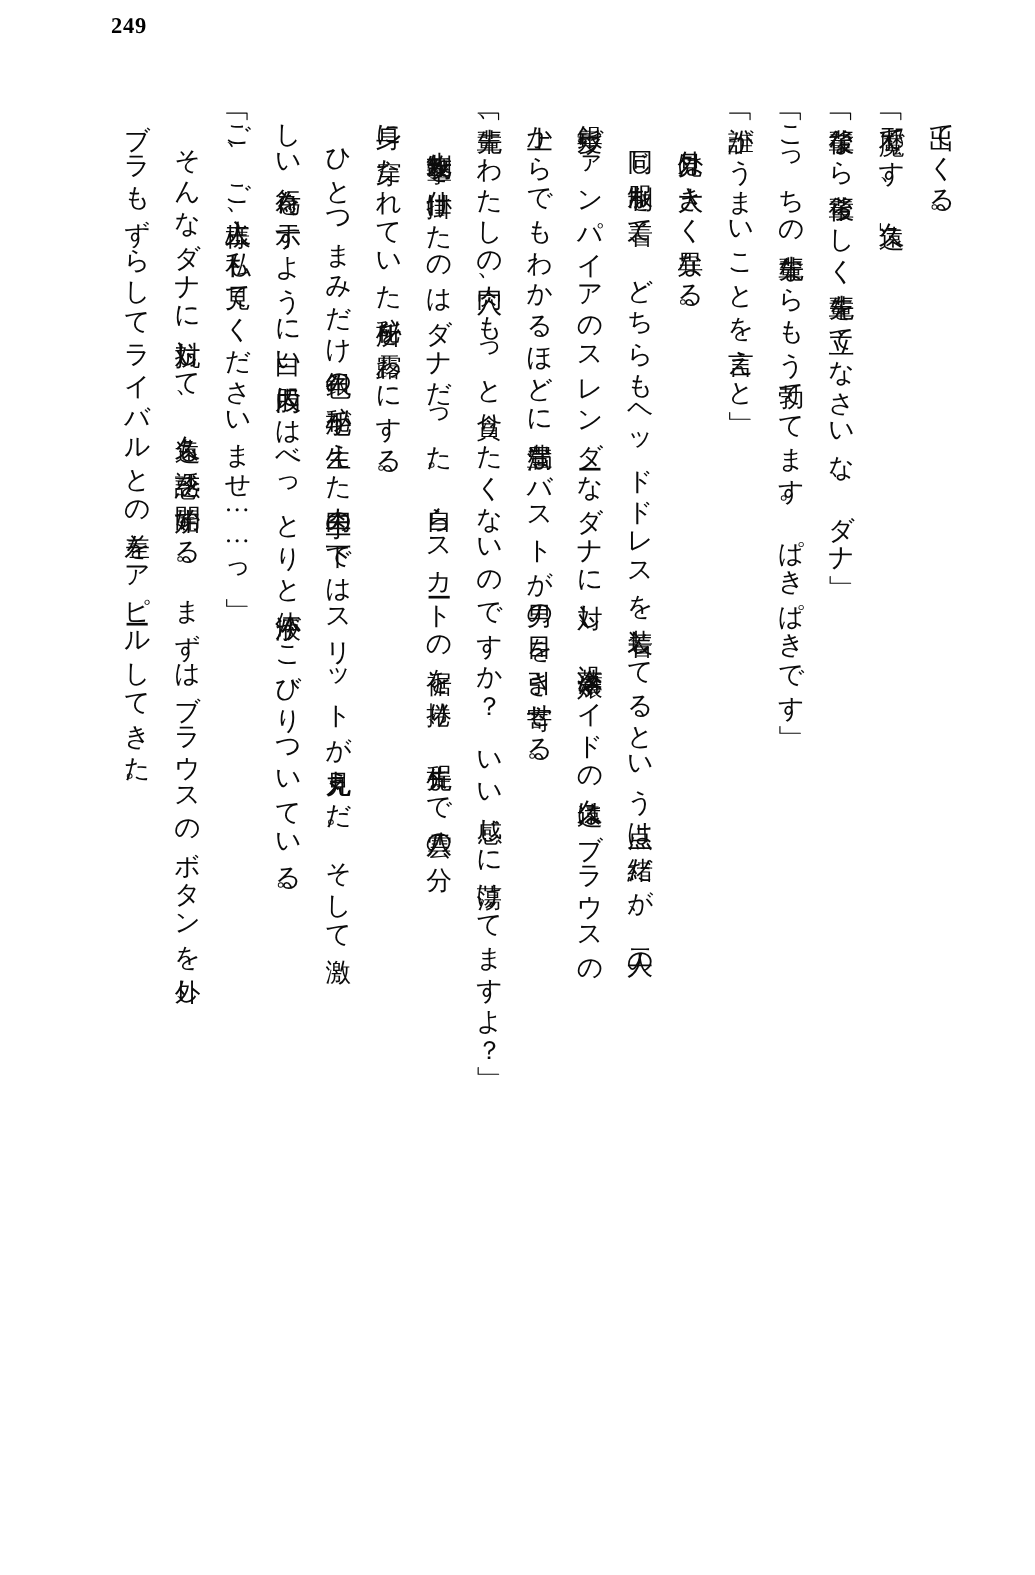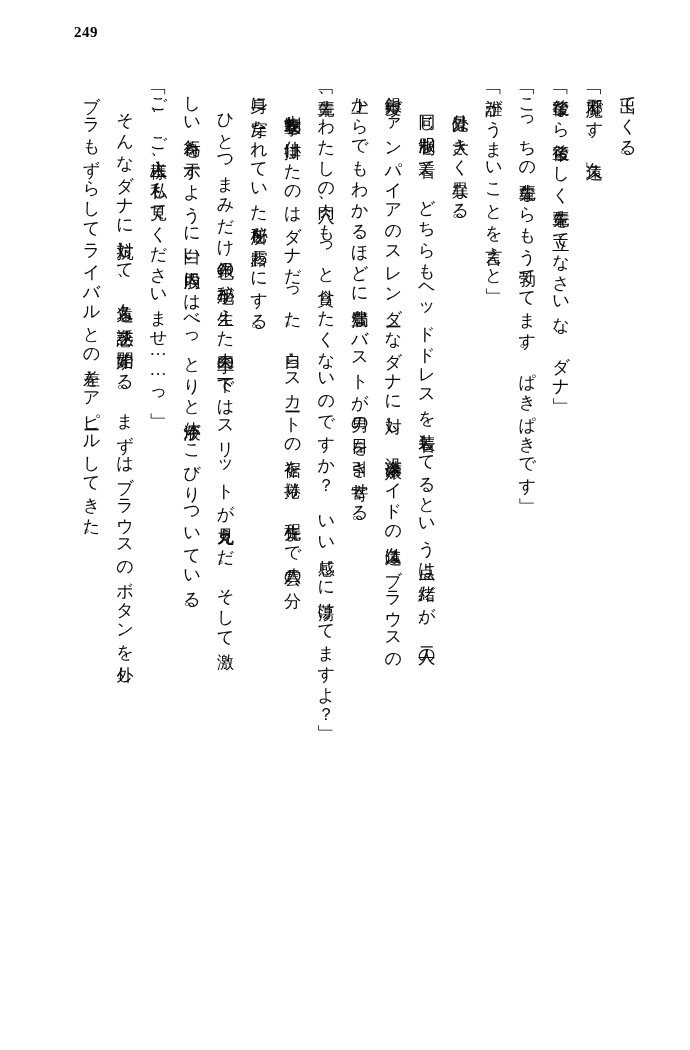--- a/index.html
+++ b/index.html
@@ -15,21 +15,21 @@
     position: relative;
     overflow: hidden;
   }
   .page {
     position: absolute;
     top: 0;
     left: 0;
     width: 690px;
     height: 1050px;
     box-sizing: border-box;
-    padding: 20px 28px 20px 28px;
+    padding: 6px 28px 20px 28px;
     display: flex;
     flex-direction: column;
   }
   .page-header {
     height: 26px;
     flex: 0 0 auto;
     position: relative;
   }
   .page-number {
     position: absolute;

